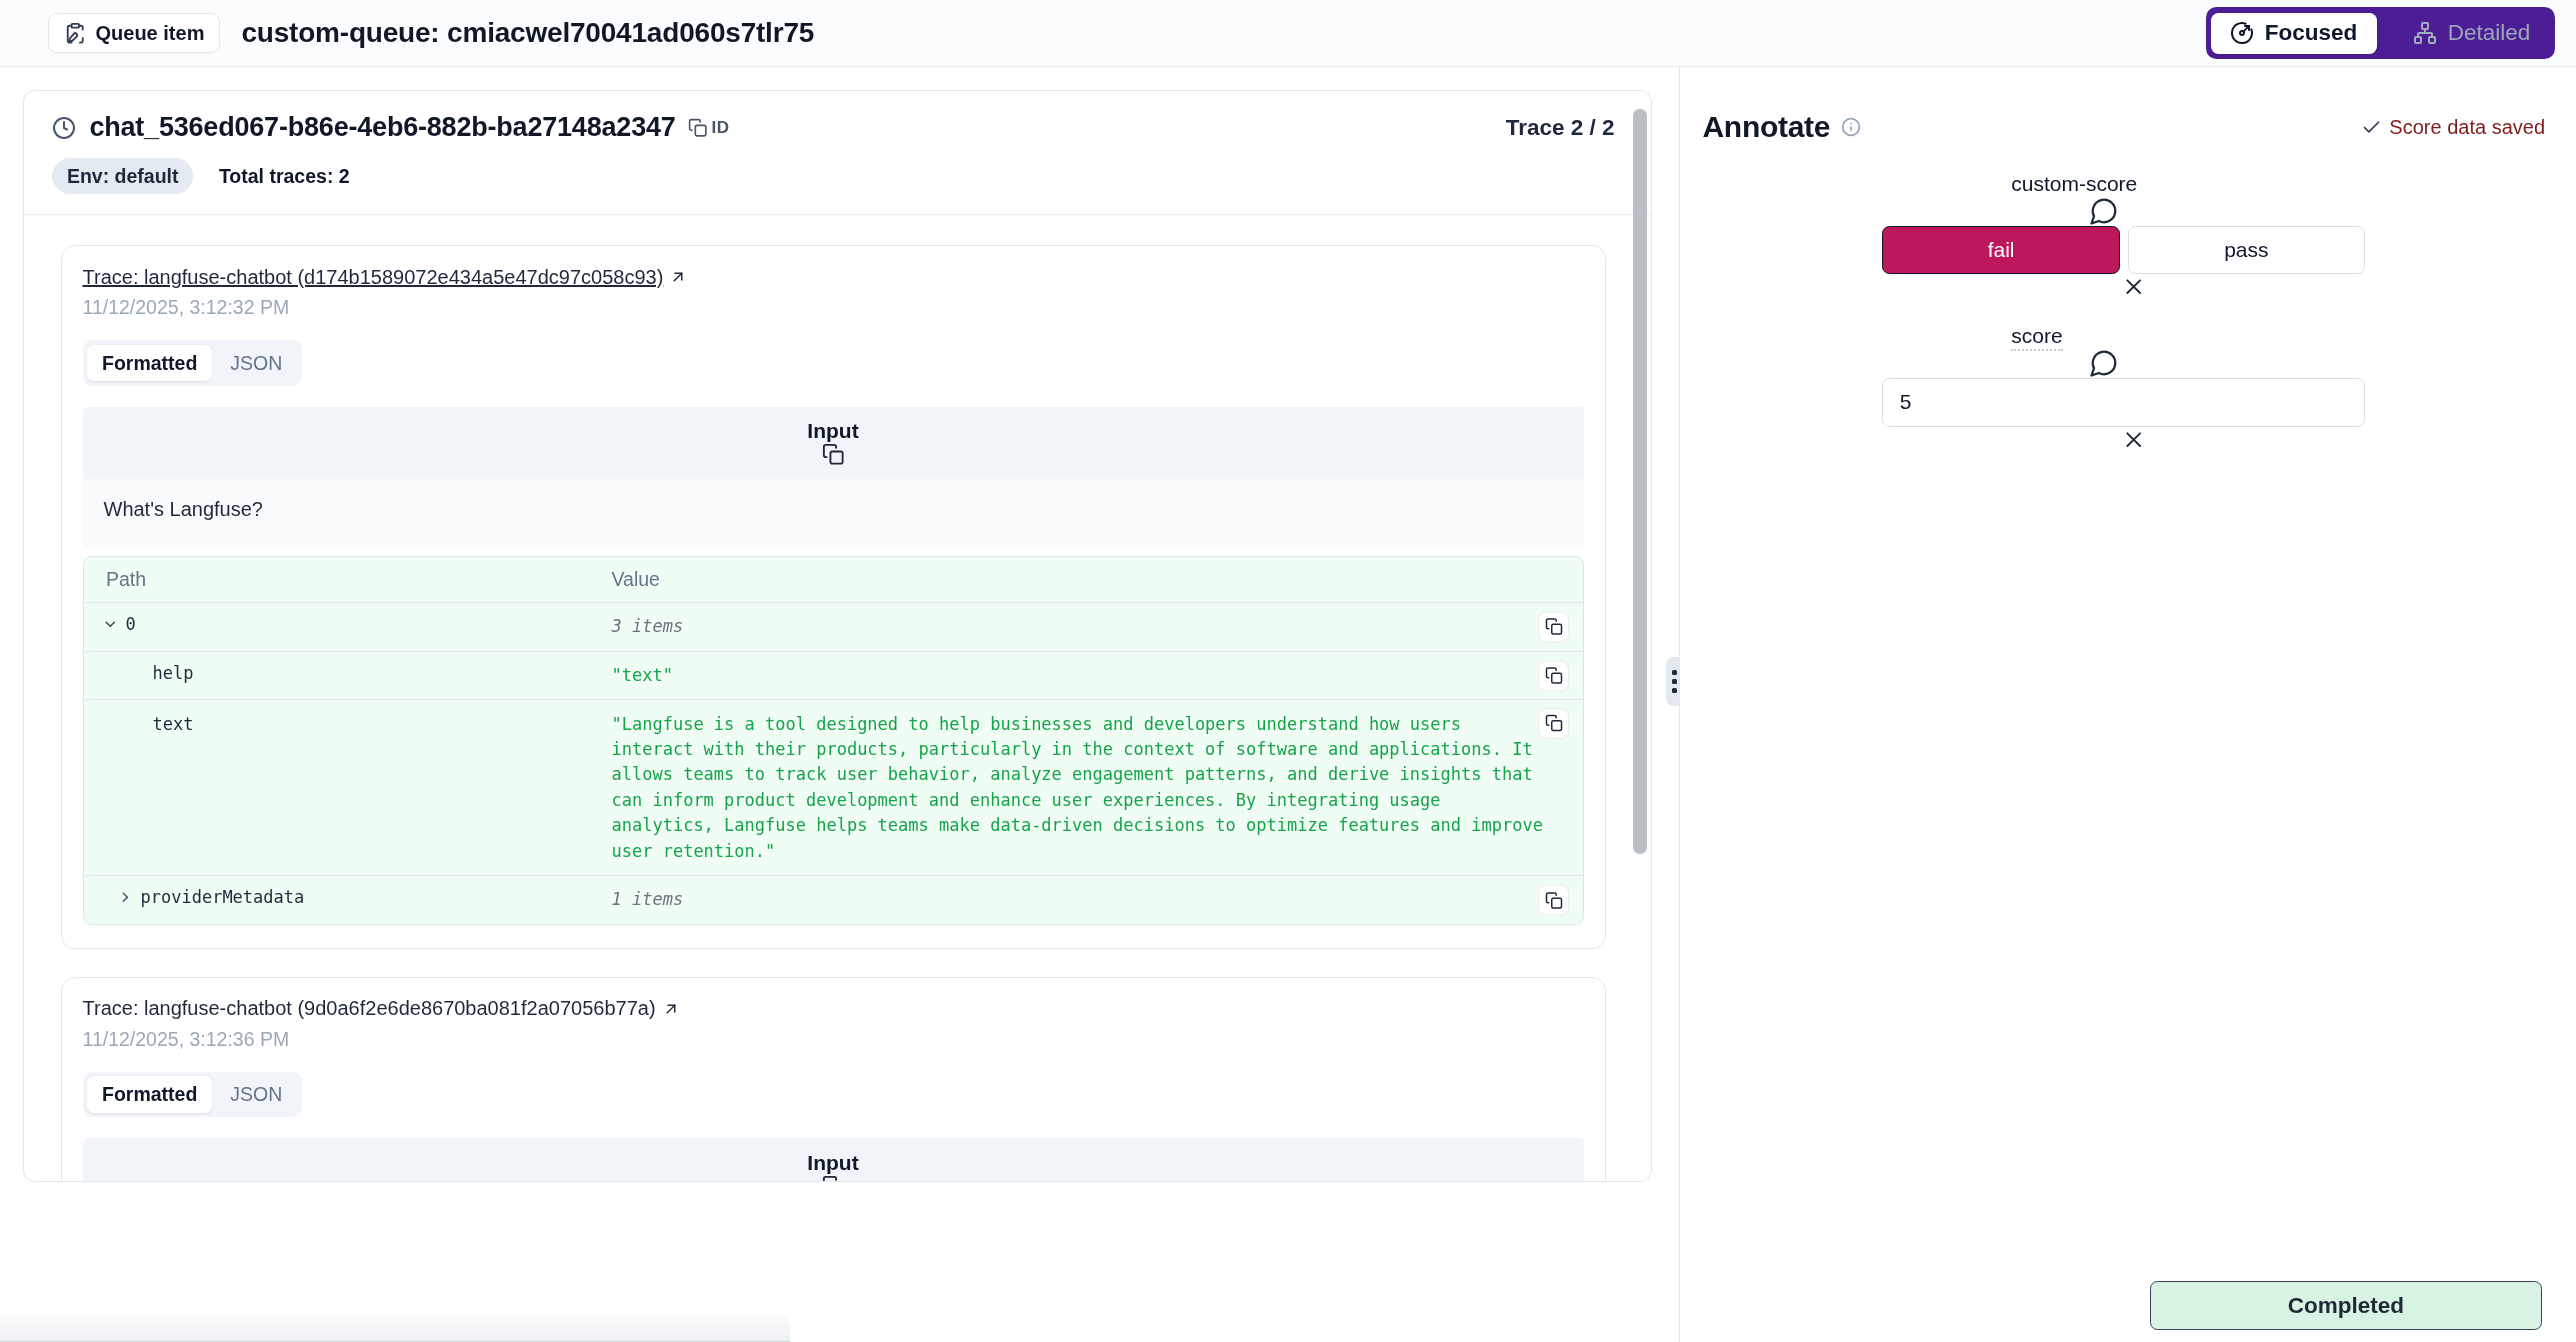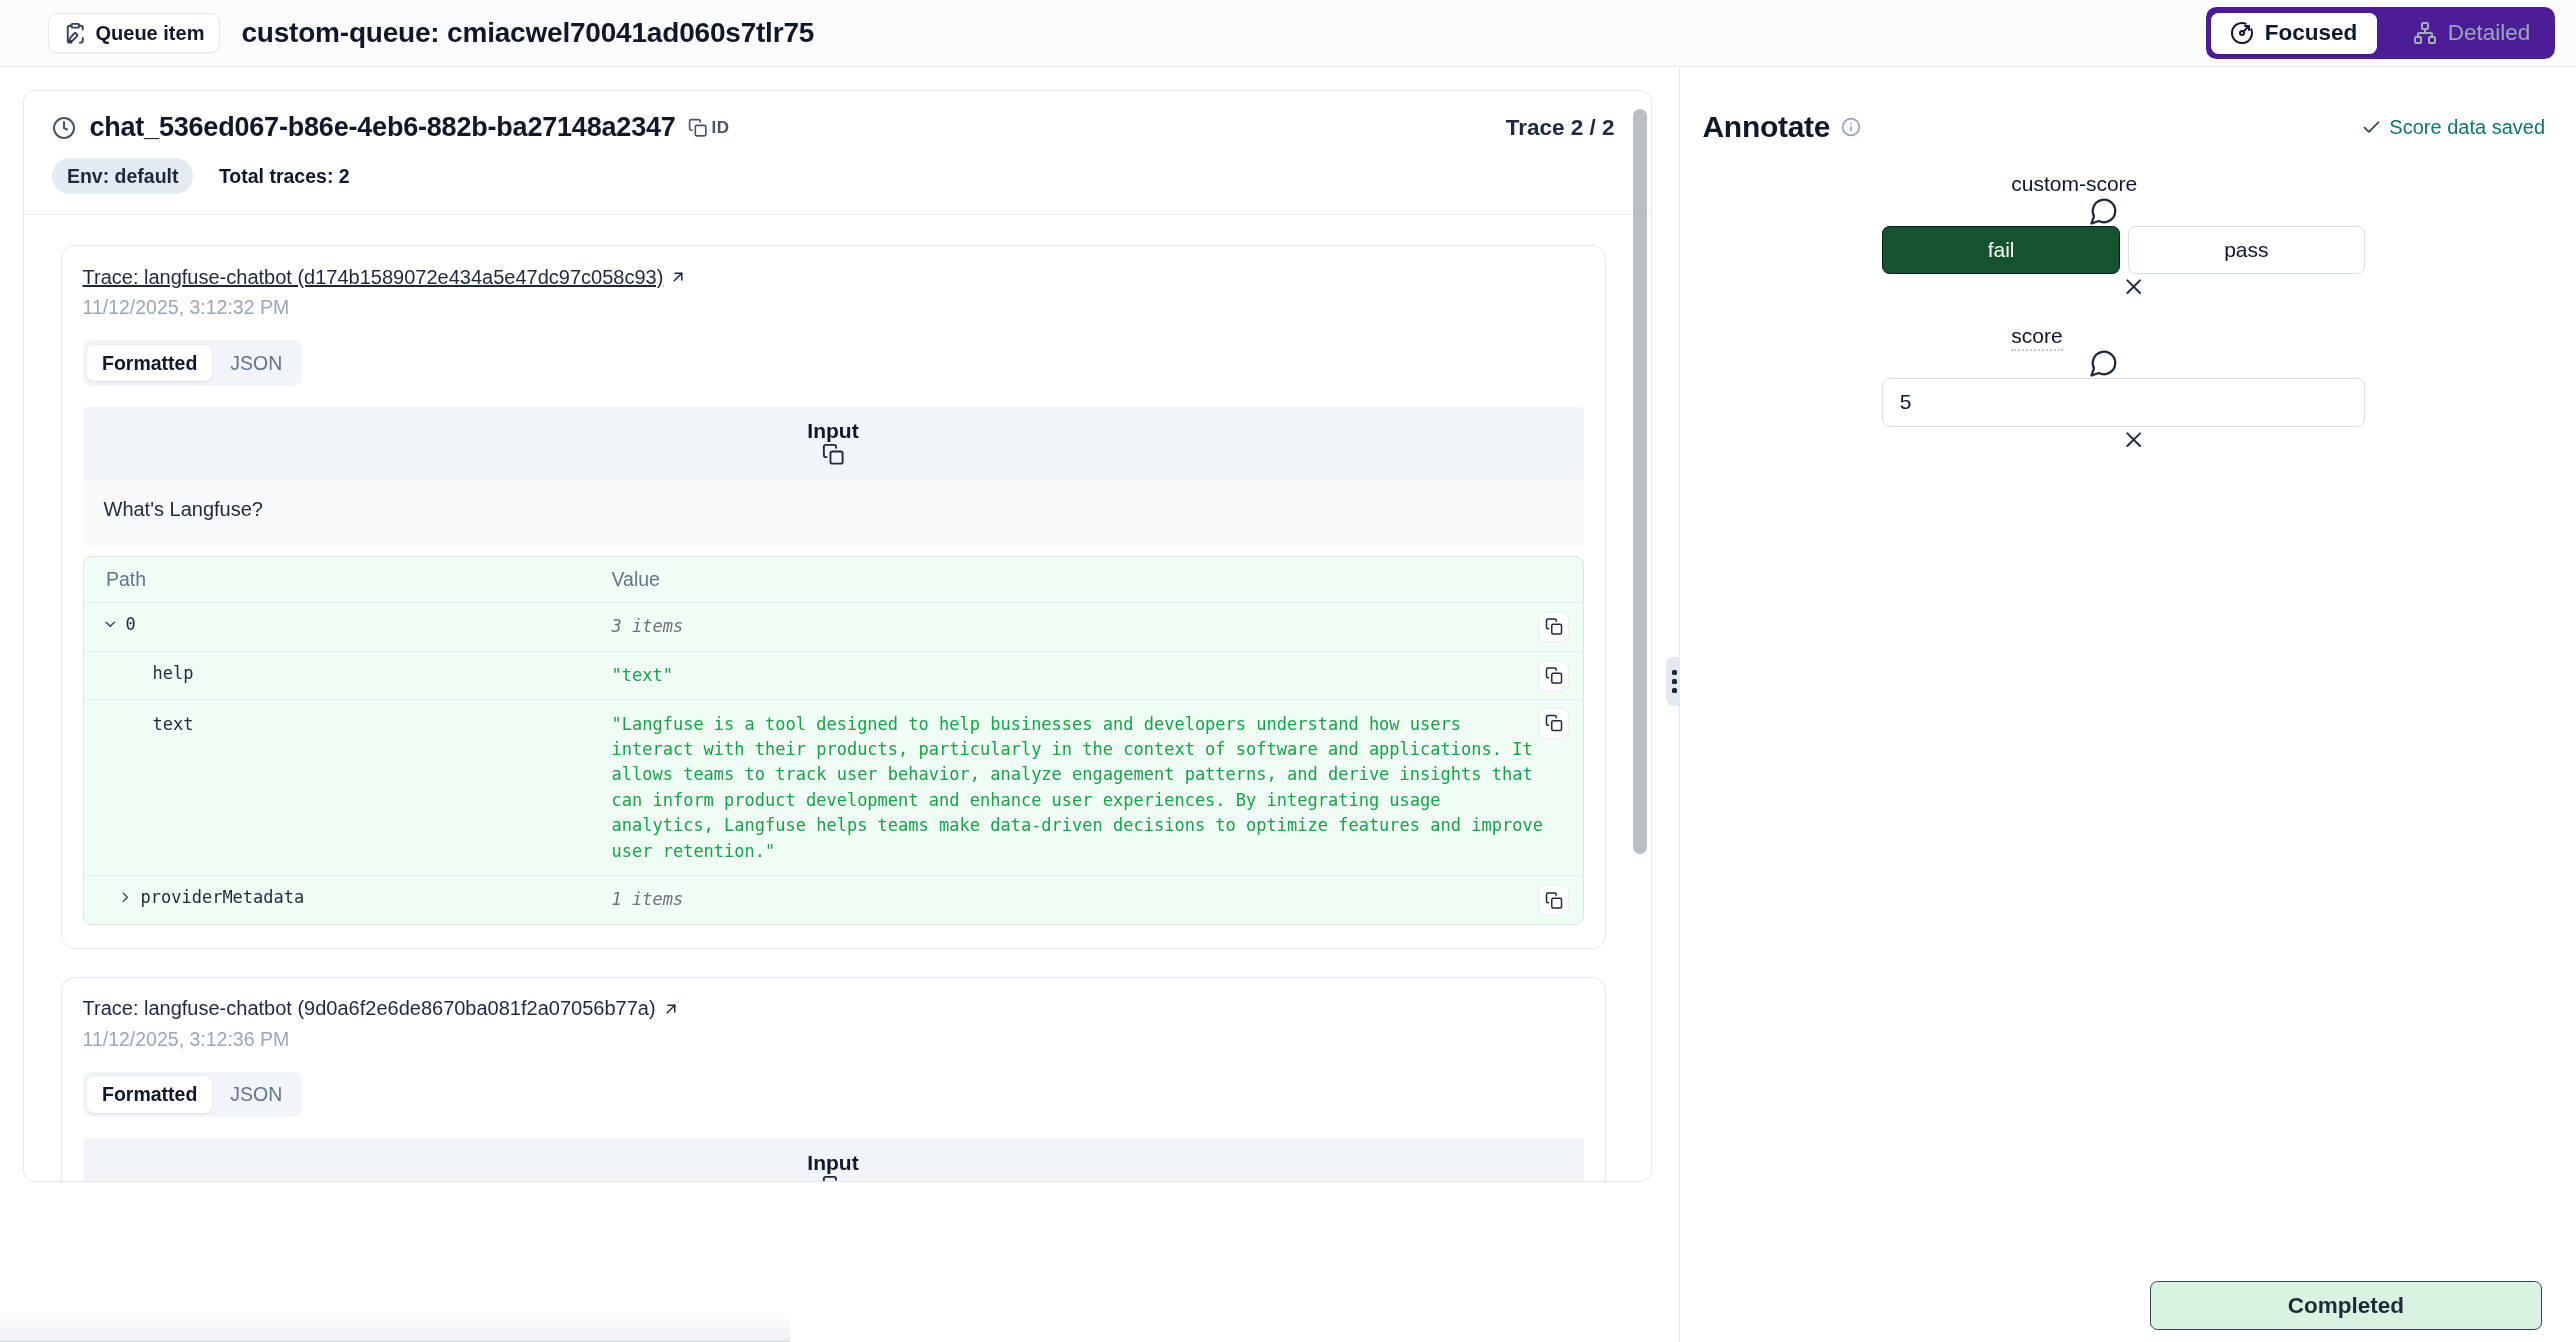--- a/index.html
+++ b/index.html
@@ -132,32 +132,32 @@
   .grip-dots i { width:5.2px; height:5.2px; background:#1e293b; border-radius:1.5px; }
 
   
   .annotate-panel {
     position:absolute; left:1680px; top:67px; width:896px; height:1275px;
     background:#ffffff; padding:43px 31px 0 22.5px;
   }
   .annotate-head { display:flex; align-items:center; }
   .annotate-title { font-size:30px; font-weight:700; letter-spacing:-0.3px; color:#101828; }
   .info-ic { margin-left:10.5px; color:#94a3b8; }
-  .saved-status { margin-left:auto; display:flex; align-items:center; gap:7.5px; color:#0f766e; font-size:20px; }
+  .saved-status { margin-left:auto; display:flex; align-items:center; gap:7.5px; color:#7f1d1d; font-size:20px; }
   .score-row { display:flex; align-items:center; margin-top:28.4px;flex-direction:column; }
   .score-row + .score-row { margin-top:24px; }
   .score-label { width:225px; font-size:21px; color:#0f172a; }
   .score-label .dotted { border-bottom:2.2px dotted #c3cdd9; padding-bottom:2.2px; }
   .comment-btn { flex:none; color:#1e293b; background:none; border:none; cursor:pointer; margin-right:39px; }
   .score-controls { display:flex; gap:7.5px; width:483px; }
   .opt-btn {
     flex:1; height:48px; border-radius:7.5px; font-family:inherit; font-size:21px; cursor:pointer;
     border:1.5px solid #d6dee8; background:#ffffff; color:#0f172a;
   }
-  .opt-btn.selected { background:#14532d; border-color:#0f172a; color:#ffffff; }
+  .opt-btn.selected { background:#be185d; border-color:#0f172a; color:#ffffff; }
   .score-input {
     width:483px; height:49px; border:1.5px solid #d6dee8; border-radius:7.5px;
     font-family:inherit; font-size:21px; color:#0f172a; padding:0 16.5px; background:#ffffff;
   }
   .delete-score-btn { background:none; border:none; cursor:pointer; color:#1e293b; margin-left:19.5px; }
   .completed-btn {
     position:absolute; right:34px; bottom:12px; width:392px; height:49px;
     background:#d9f3e2; border:1.5px solid #33415c; border-radius:7.5px;
     font-family:inherit; font-size:22.5px; font-weight:600; color:#1f2937; cursor:pointer;
   }

